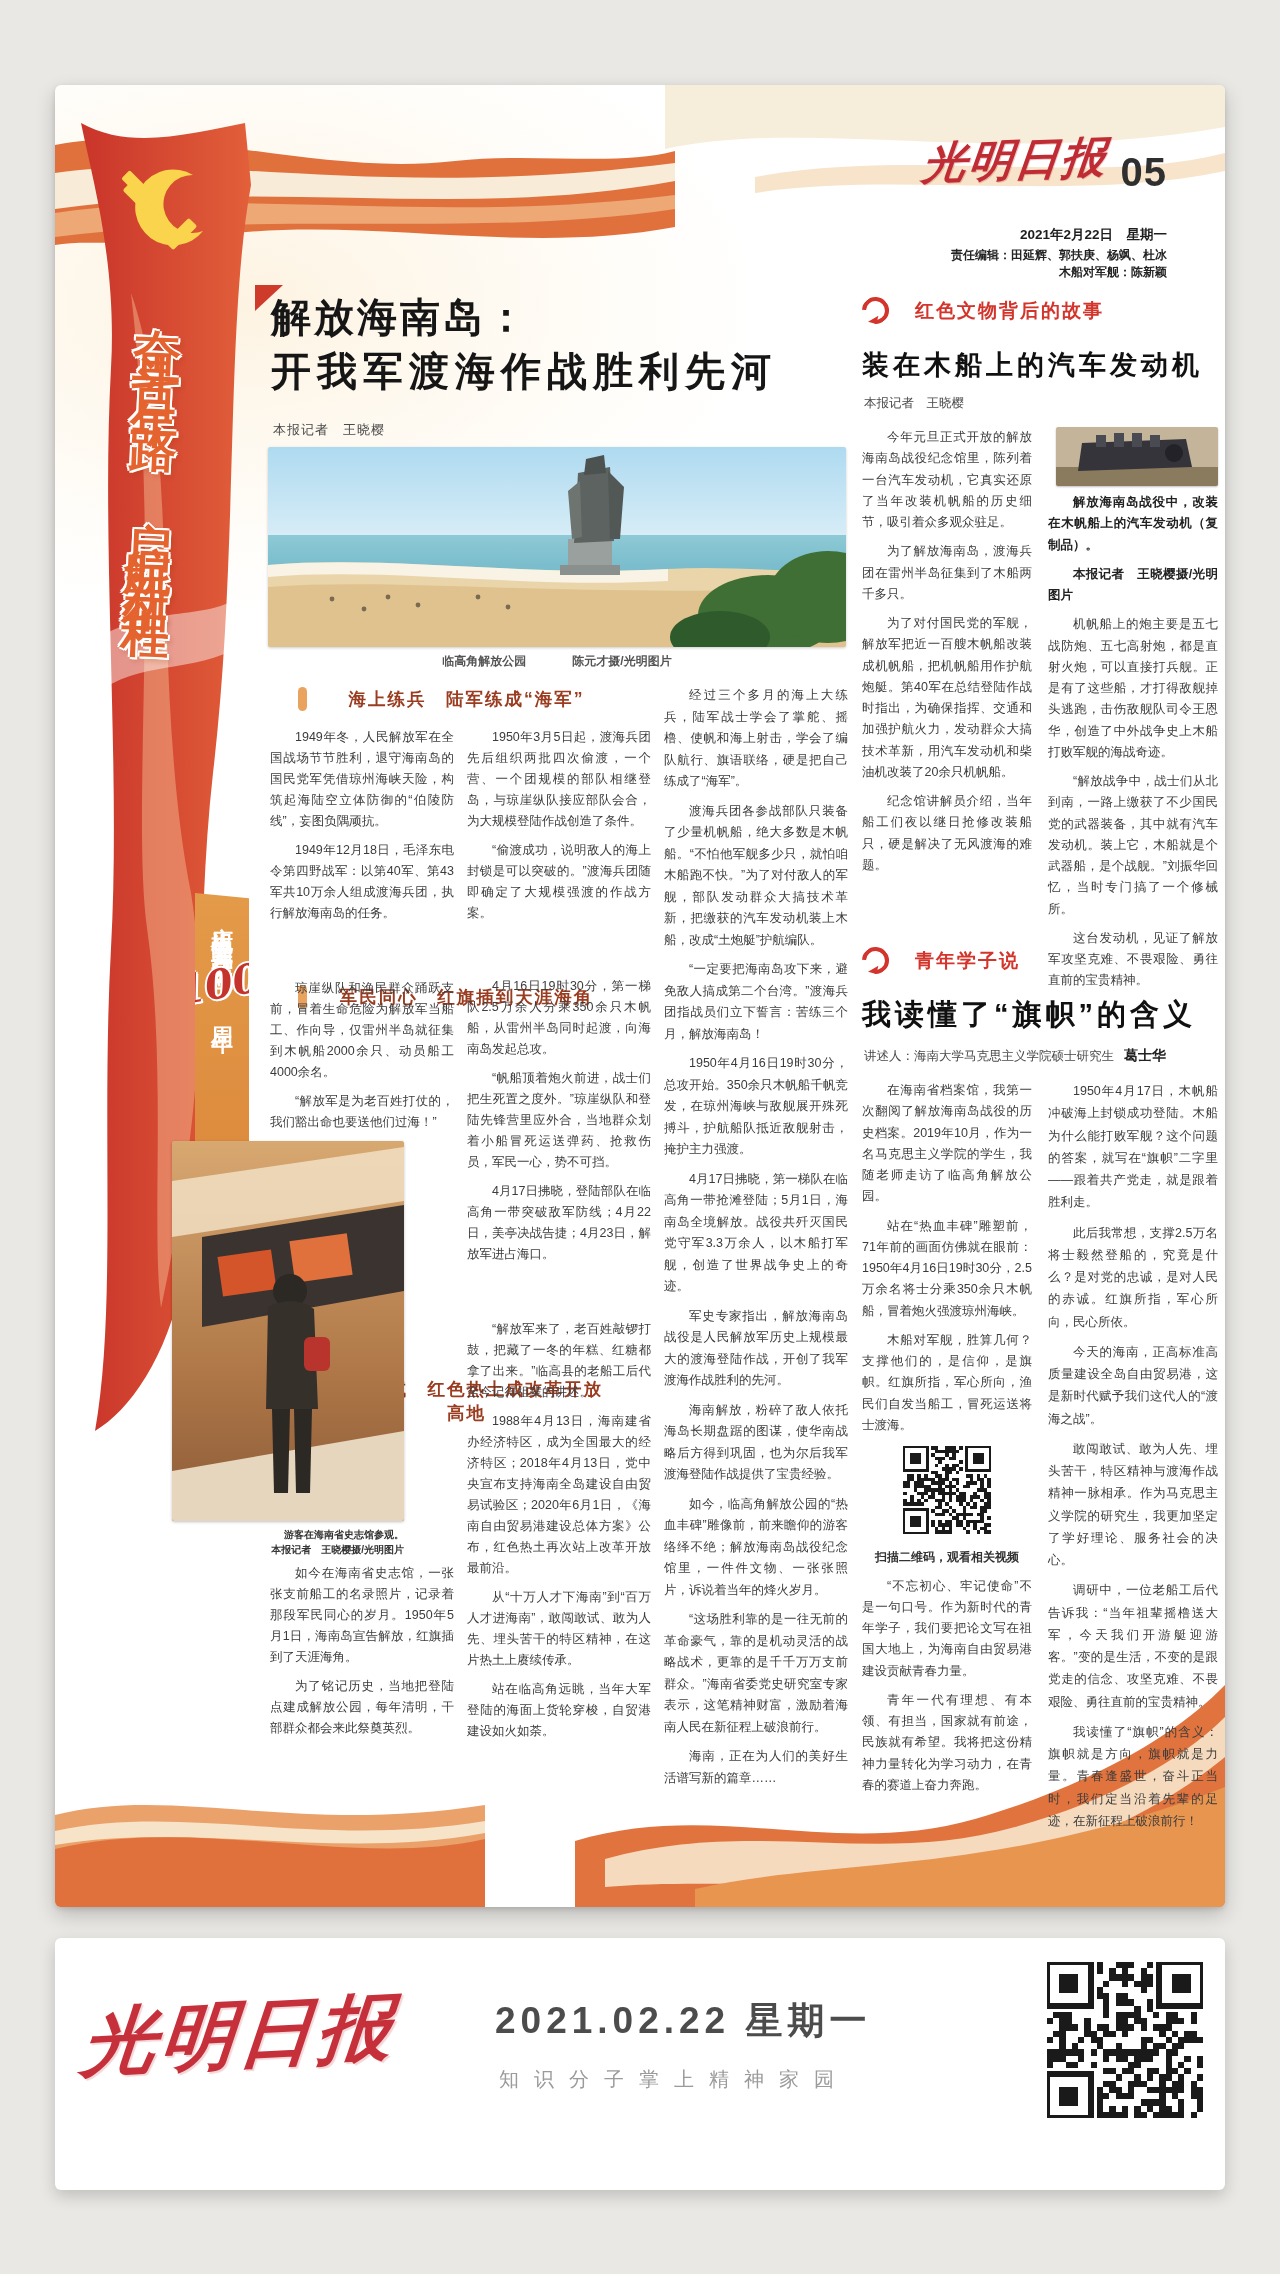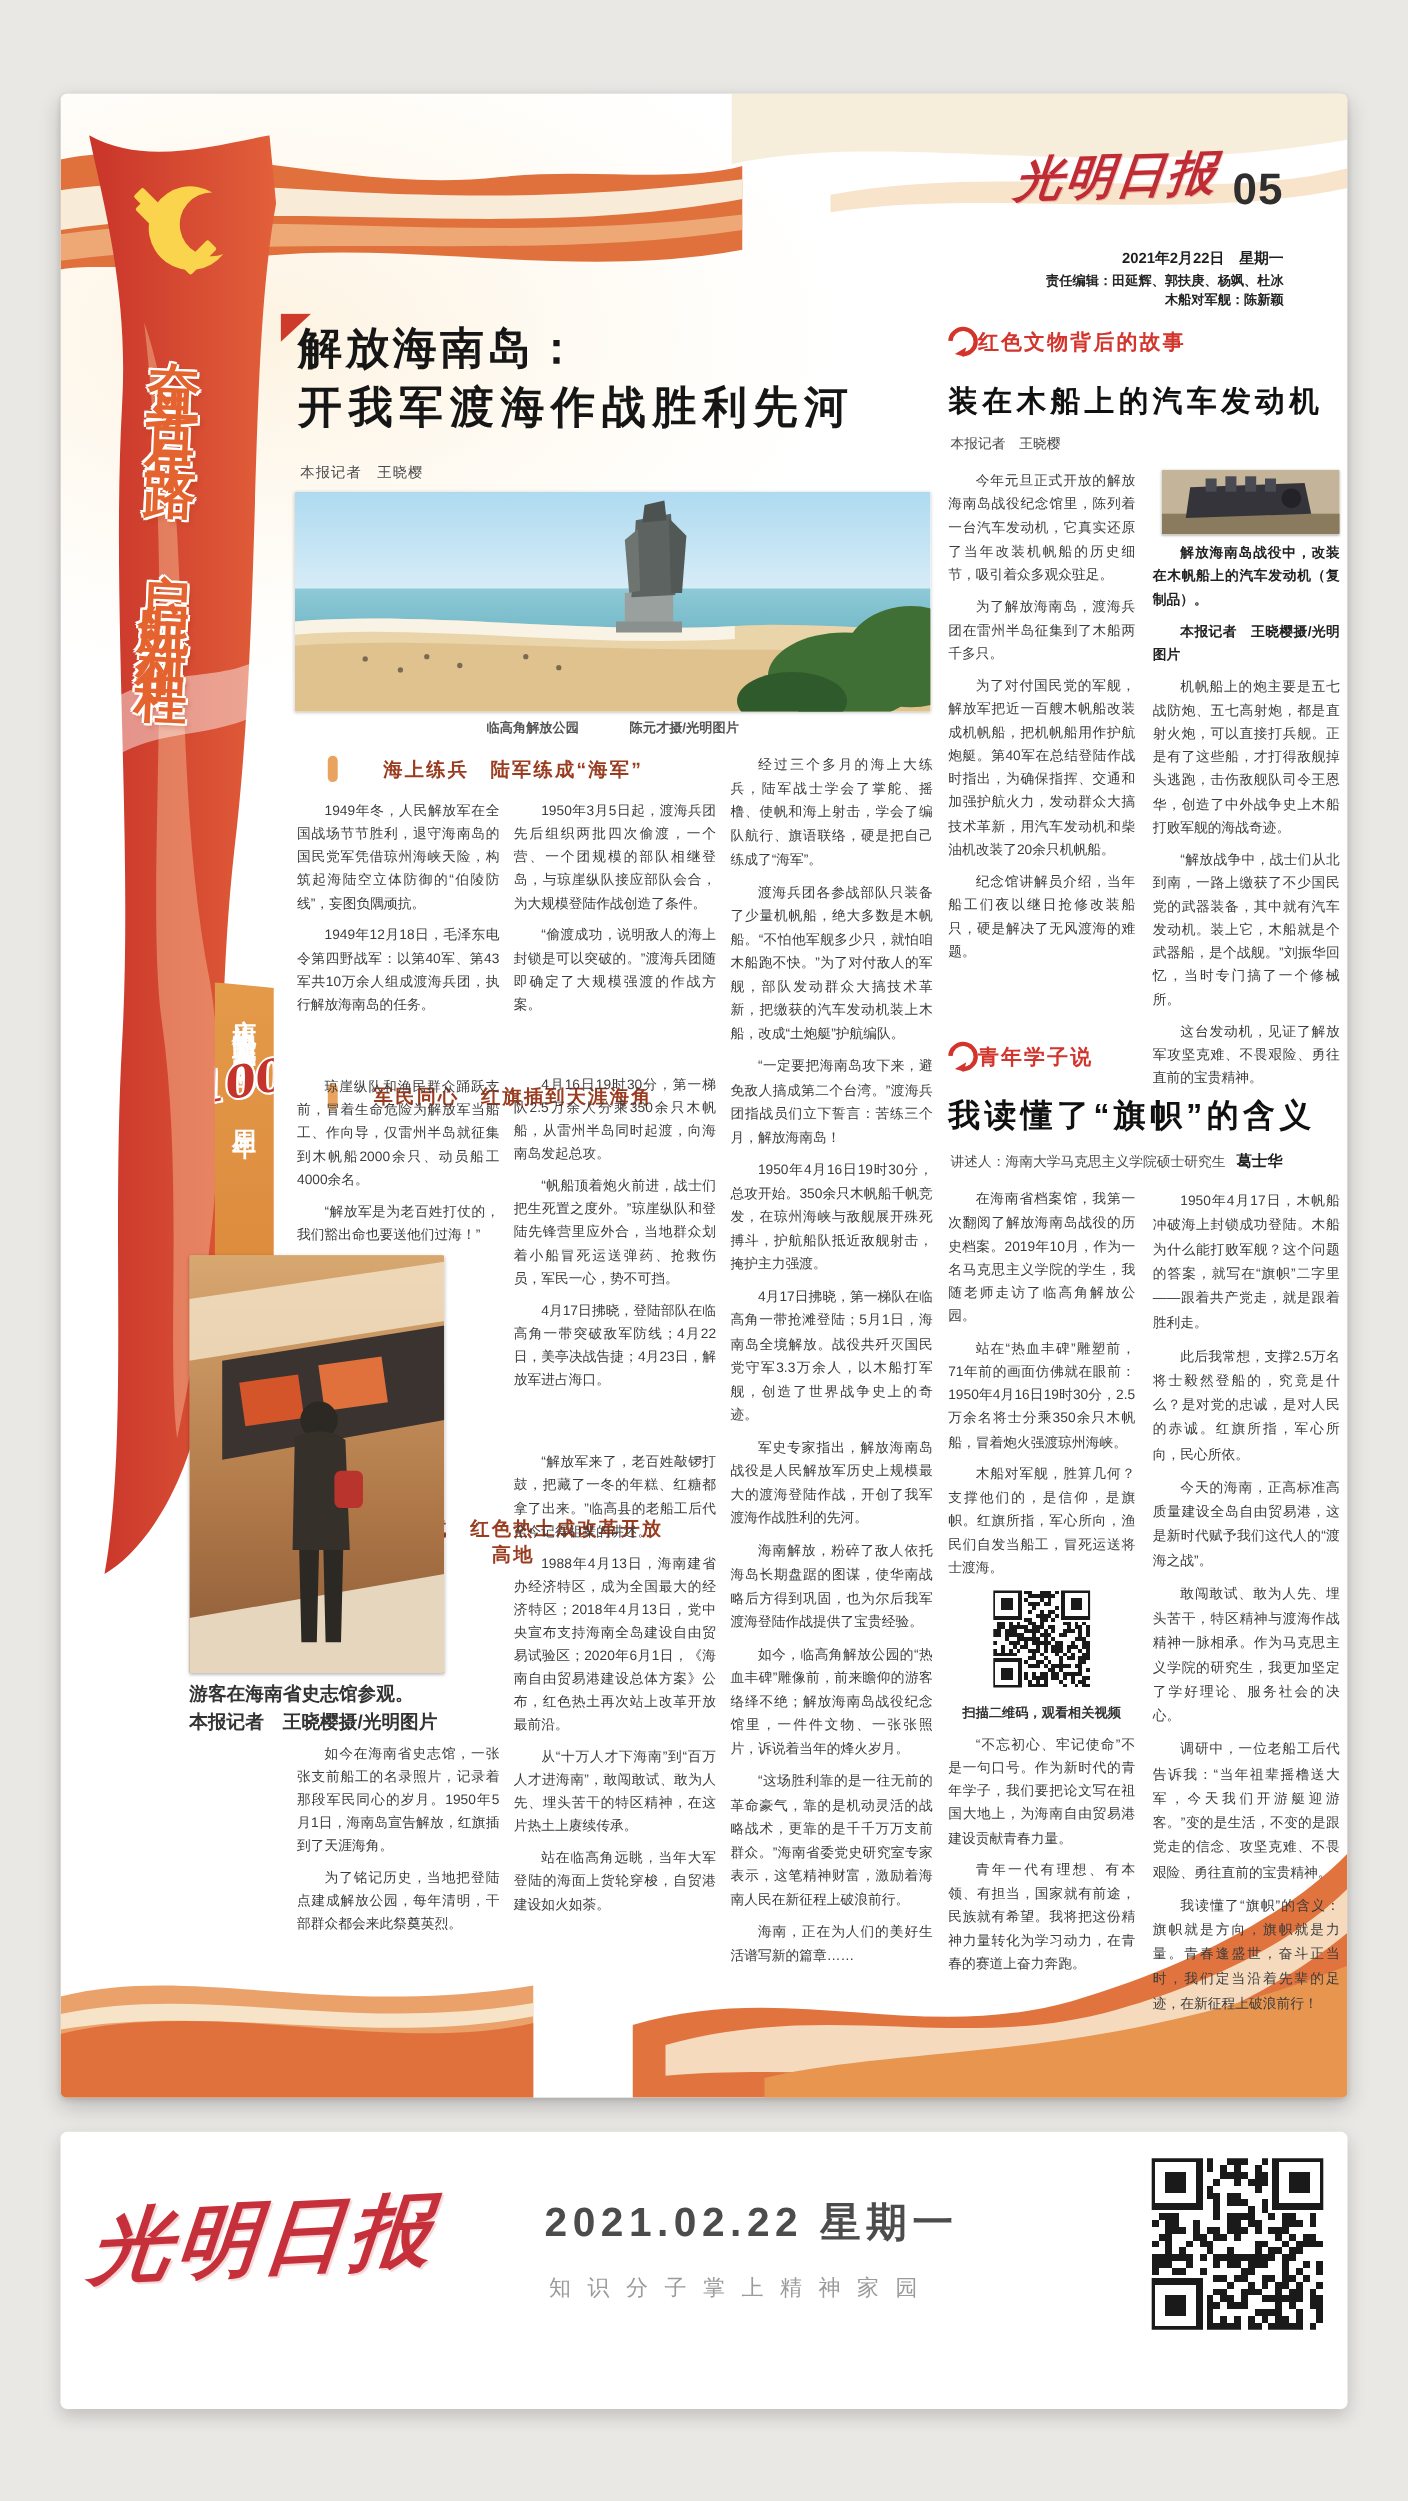--- a/index.html
+++ b/index.html
@@ -60,24 +60,24 @@
       font-size:17.5px; font-weight:900; color:#9a3c20; letter-spacing:2px; }
   .subhead .pill { width:9px; height:24px; border-radius:5px; background:#e9a35e; margin:0 14px 0 28px; flex:0 0 auto; }
   .subhead .sh-text { flex:1; text-align:center; padding-right:40px; }
 
   .a-col { position:absolute; width:184px; font-size:12.5px; line-height:1.68; color:#3c3c3c; text-align:justify; }
   .a-col p { text-indent:2em; margin-bottom:8px; }
   .sp { width:100%; }
 
   .museum { width:232px; margin-left:-98px; margin-bottom:6px; }
   .museum .ph { width:232px; height:380px; border-radius:2px; overflow:hidden; box-shadow:0 1px 3px rgba(0,0,0,.25); }
-  .museum figcaption { font-size:17px; font-weight:bold; color:#333; line-height:1.5; margin-top:6px; text-align:left; }
+  .museum figcaption { font-size:10px; font-weight:bold; color:#333; line-height:1.5; margin-top:6px; text-align:right; }
 
   
-  .badge { position:absolute; display:flex; align-items:center; gap:0; }
+  .badge { position:absolute; display:flex; align-items:center; gap:26px; }
   .g-icon { width:27px; height:27px; border:4px solid #d3342b; border-radius:50%; position:relative;
       border-left-color:transparent; transform:rotate(-42deg); flex:0 0 auto; }
   .g-icon:after { content:""; position:absolute; left:-5px; top:14px; border:6px solid transparent;
       border-top-color:#d3342b; transform:rotate(12deg); }
   .badge .b-text { font-size:19px; font-weight:900; color:#d3342b; letter-spacing:2px; }
   .s-title { position:absolute; font-weight:900; color:#101010; font-size:27px; letter-spacing:4px;text-align:center; }
   .s-byline { position:absolute; font-size:12.5px; color:#4a4a4a; }
   .s-byline b.name { font-size:14px; color:#222; margin-left:10px; }
 
   .s-col { position:absolute; width:170px; font-size:12.5px; line-height:1.7; color:#3c3c3c; text-align:justify; }

